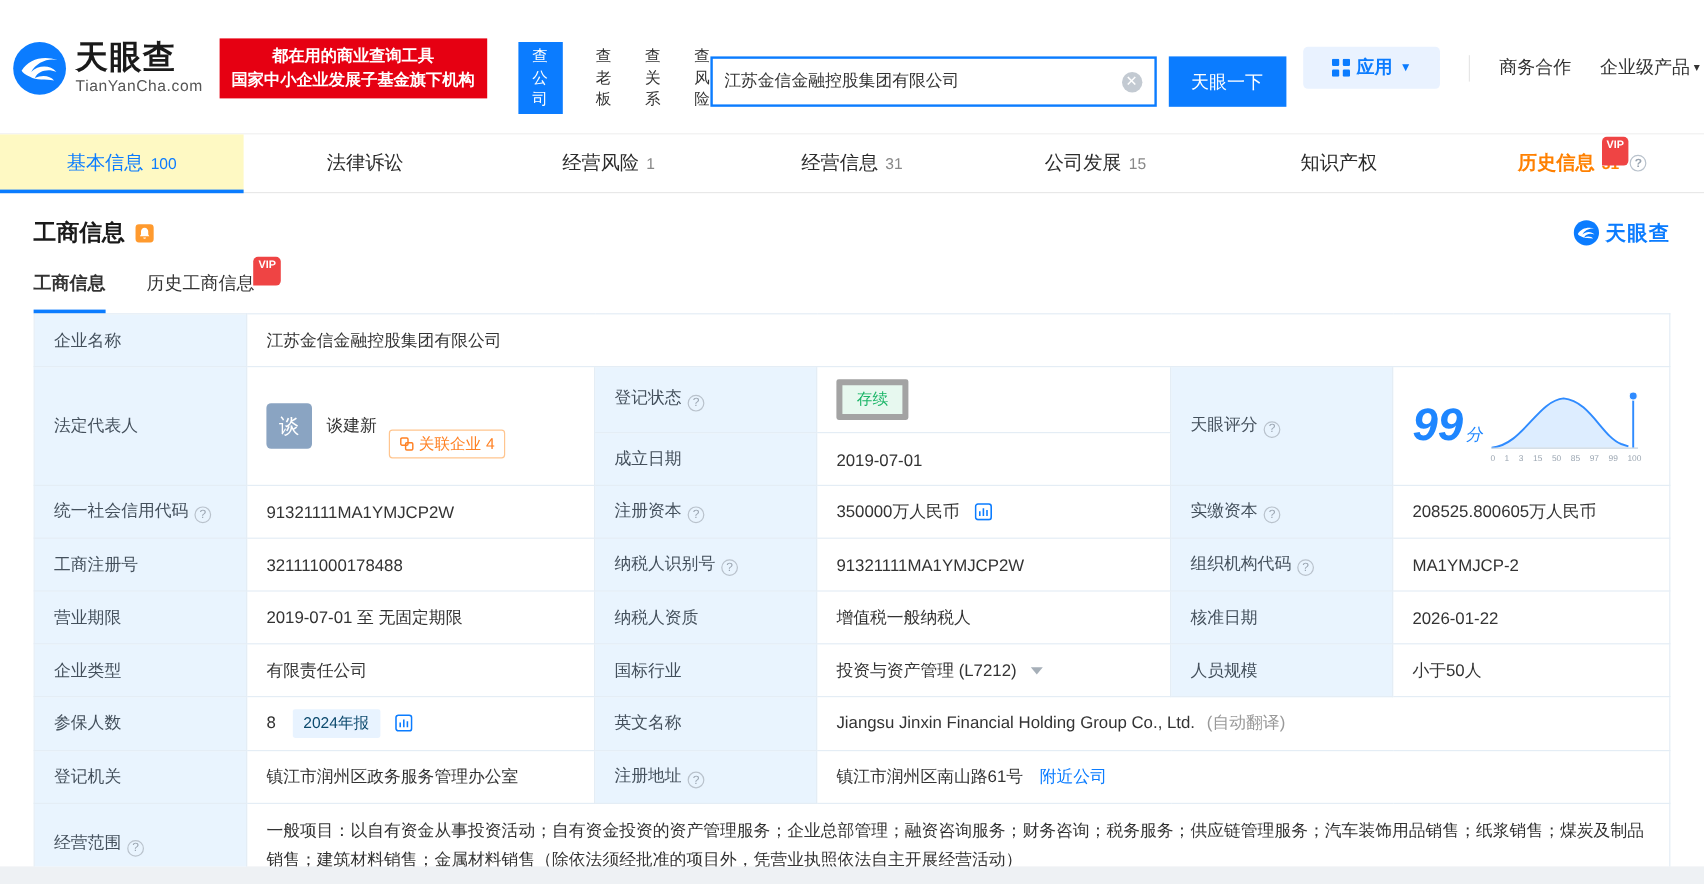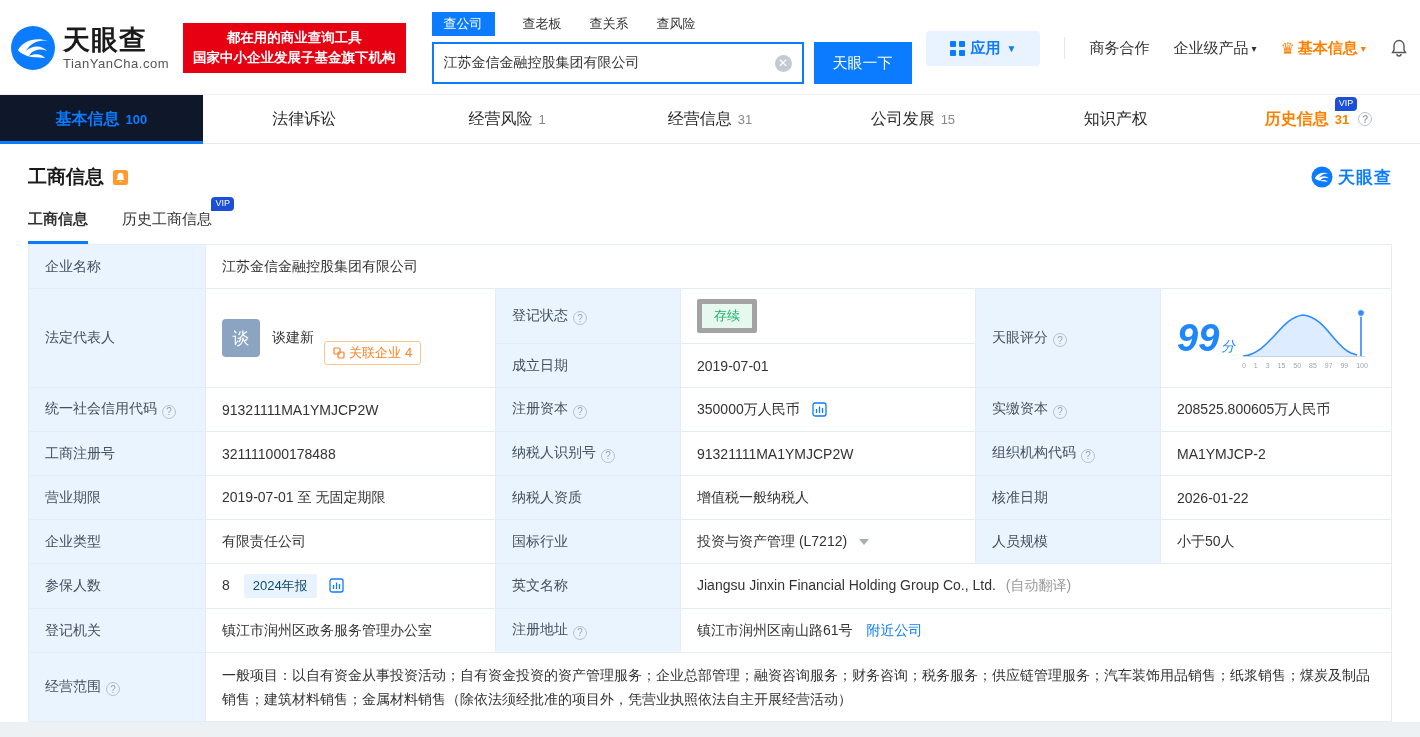--- a/index.html
+++ b/index.html
@@ -14,21 +14,21 @@
   .page { background: #fff; height: 722px; overflow: hidden; }
 
   
   .topbar { display: flex; align-items: center; padding: 12px 22px 10px 10px; gap: 14px; background: #fff; }
   .logo { display: flex; align-items: center; gap: 7px; }
   .logo-text { line-height: 1; }
   .logo-name { font-size: 27px; font-weight: 800; color: #1a1a1a; letter-spacing: 1px; }
   .logo-domain { font-size: 13px; color: #555; margin-top: 3px; letter-spacing: .5px; }
   .promo { background: #e60012; color: #fff; font-weight: 700; font-size: 13.5px; line-height: 20px; padding: 5px 10px; text-align: center; white-space: nowrap; }
 
-  .search-wrap { display: flex; flex-direction: column; margin-left: 12px; }
+  .search-wrap { display: flex; flex-direction: row; margin-left: 12px; margin-top: 23px; }
   .search-tabs { display: flex; gap: 28px; align-items: center; margin-bottom: 6px; font-size: 13px; color: #333; }
   .search-tab { cursor: pointer; padding: 3px 0; }
   .search-tab.active { background: #0b7cff; color: #fff; padding: 3px 12px; }
   .search-row { display: flex; align-items: center; }
   .search-input { width: 372px; height: 42px; border: 2px solid #0b7cff; display: flex; align-items: center; padding: 0 10px; background: #fff; }
   .search-input input { border: none; outline: none; flex: 1; font-size: 14px; color: #333; font-family: inherit; background: transparent; }
   .clear-icon { width: 17px; height: 17px; border-radius: 50%; background: #c3cad2; color: #fff; font-size: 12px; display: flex; align-items: center; justify-content: center; cursor: pointer; }
   .search-btn { width: 98px; height: 42px; background: #0b7cff; color: #fff; font-size: 15px; border: none; margin-left: 10px; cursor: pointer; font-family: inherit; }
 
   .top-menu { margin-left: auto; display: flex; align-items: center; gap: 24px; font-size: 15px; color: #333; white-space: nowrap; }
@@ -36,27 +36,27 @@
   .menu-item { cursor: pointer; display: flex; align-items: center; gap: 3px; }
   .vip-link { color: #ff8000; font-weight: 600; }
   .crown { font-size: 16px; color: #ff8000; }
   .caret { font-size: 10px; color: inherit; }
   .divider-v { width: 1px; height: 22px; background: #e6e6e6; }
 
   
   .main-tabs { display: flex; border-top: 1px solid #f0f0f0; border-bottom: 1px solid #e8e8e8; height: 50px; background: #fff; }
   .mtab { flex: 1; display: flex; align-items: center; justify-content: center; font-size: 16px; color: #2b2b2b; position: relative; gap: 4px; cursor: pointer; }
   .mtab .count { font-size: 13px; margin-left: 2px; color: #888; }
-  .mtab.active { color: #0b7cff; font-weight: 700; background: #0f172a; }
+  .mtab.active { color: #0b7cff; font-weight: 400; background: #fef9c3; }
   .mtab.active .count { color: #0b7cff; }
   .mtab.active::after { content: ""; position: absolute; left: 0; right: 0; bottom: -1px; height: 3px; background: #0b7cff; }
   .mtab.vip-tab { color: #ff8000; font-weight: 600; }
   .mtab.vip-tab .count { color: #ff8000; }
   .tab-inner { position: relative; display: flex; align-items: center; gap: 4px; }
-  .vip-flag { background: #1d4ed8; color: #fff; font-size: 9px; font-weight: 400; padding: 0 4px; height: 14px; line-height: 13px; border-radius: 4px 4px 4px 0; position: absolute; top: -12px; right: -8px; }
+  .vip-flag { background: #ef4444; color: #fff; font-size: 9px; font-weight: 700; padding: 0 4px; height: 24px; line-height: 13px; border-radius: 4px 4px 4px 0; position: absolute; top: -12px; right: -8px; }
 
   
   .section-head { display: flex; align-items: center; padding: 20px 28px 6px; }
   .section-title { font-size: 19px; font-weight: 800; color: #1a1a1a; }
   .bell-orange { margin-left: 8px; display: inline-flex; }
   .watermark { margin-left: auto; display: flex; align-items: center; gap: 5px; }
   .watermark-name { font-size: 17px; font-weight: 800; color: #0b7cff; letter-spacing: 1px; }
 
   
   .subtab-row { display: flex; align-items: flex-end; padding: 14px 28px 0; }

